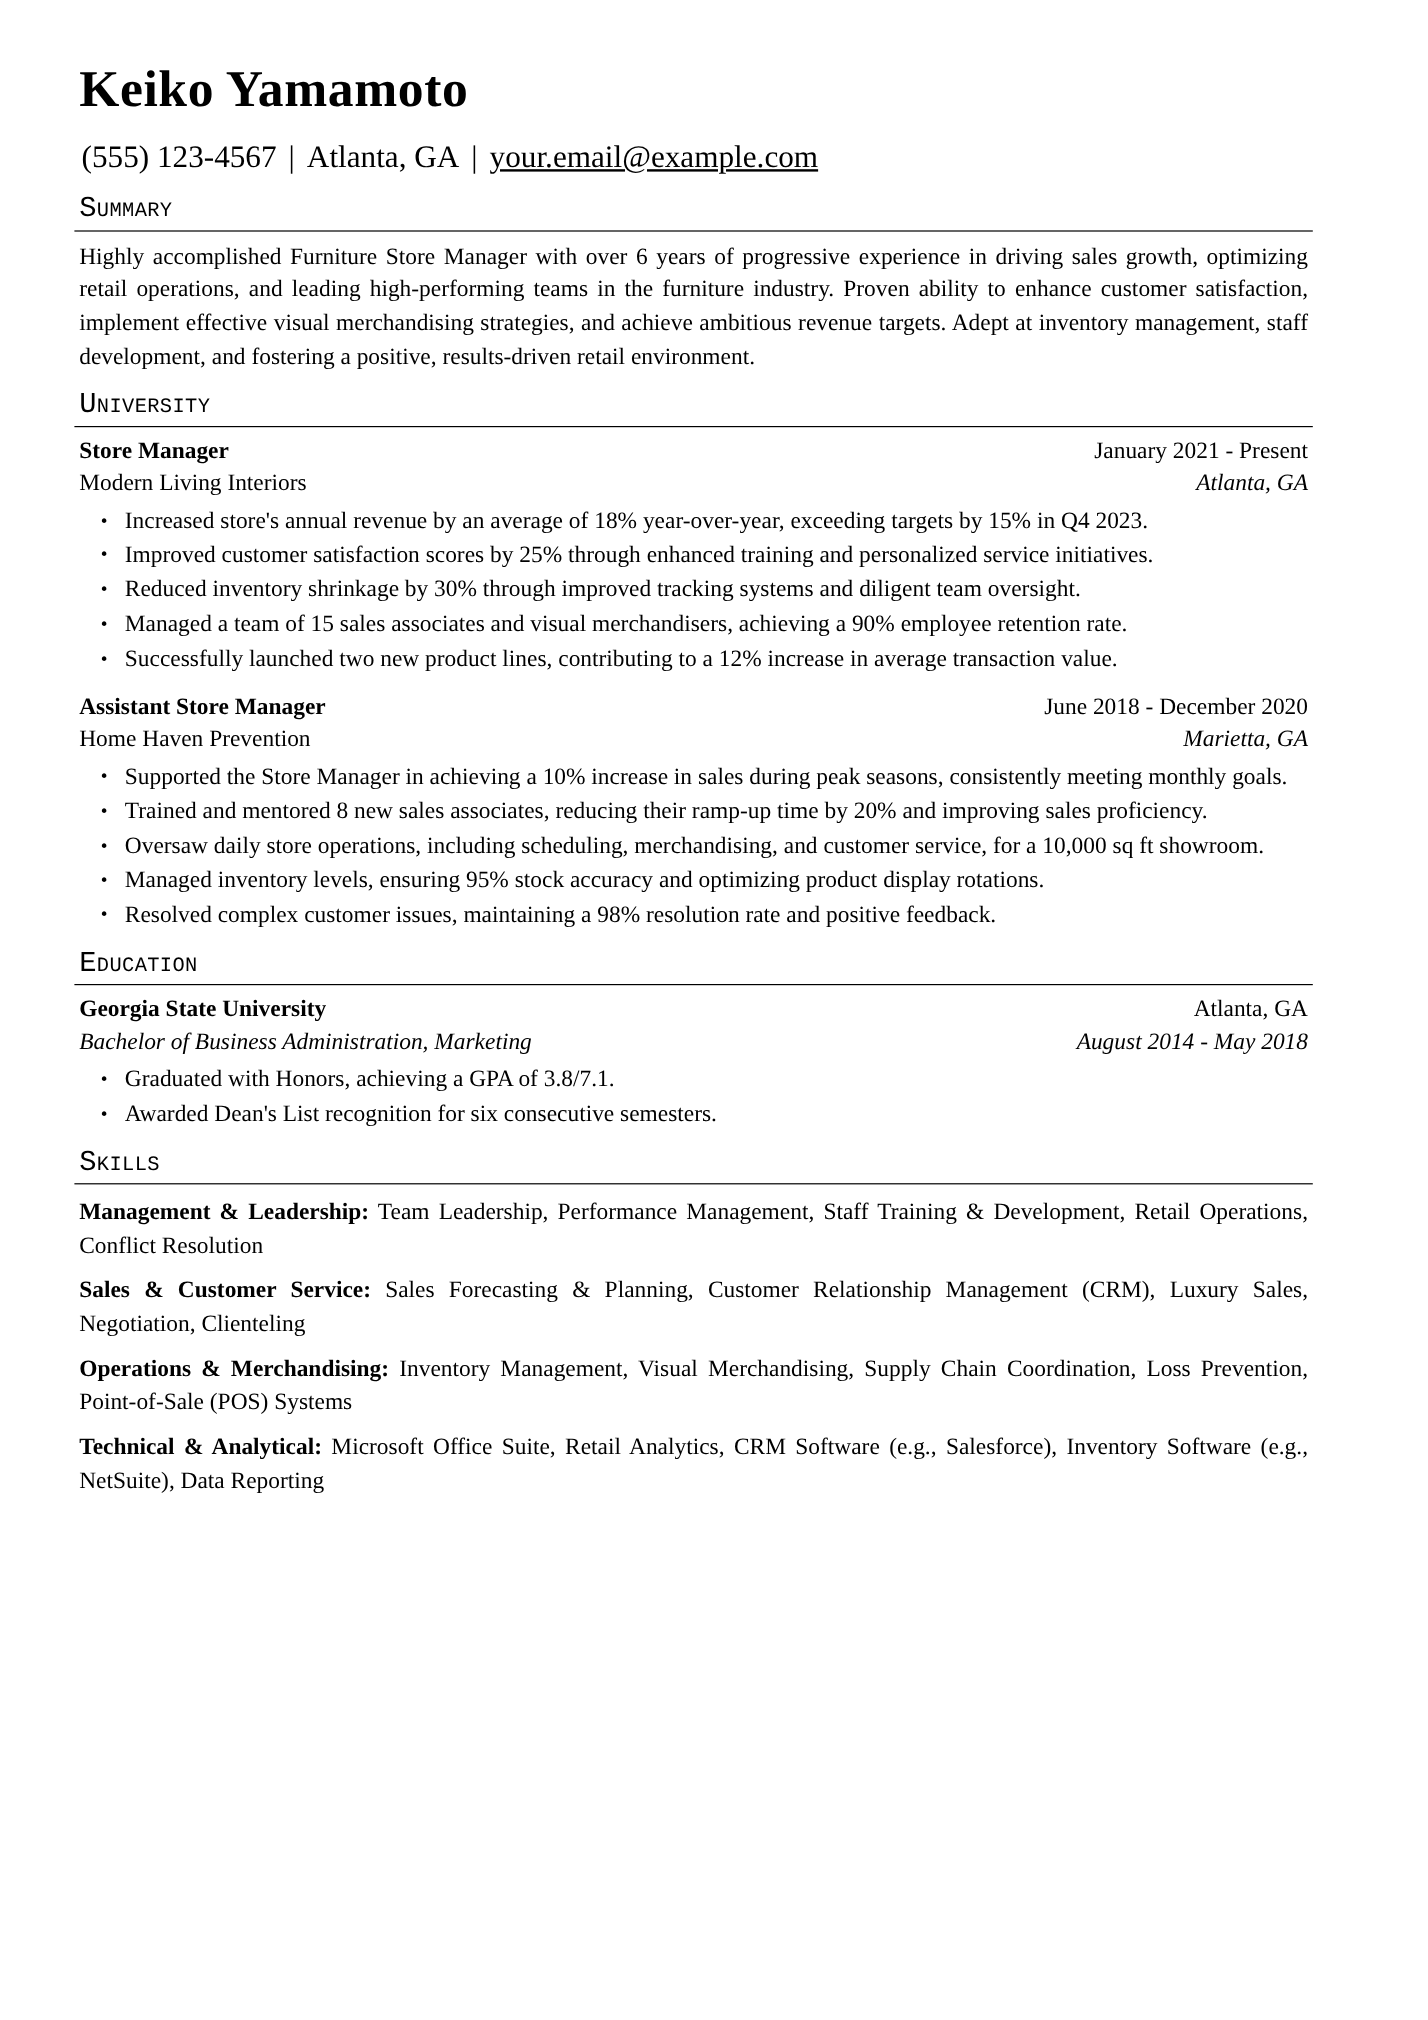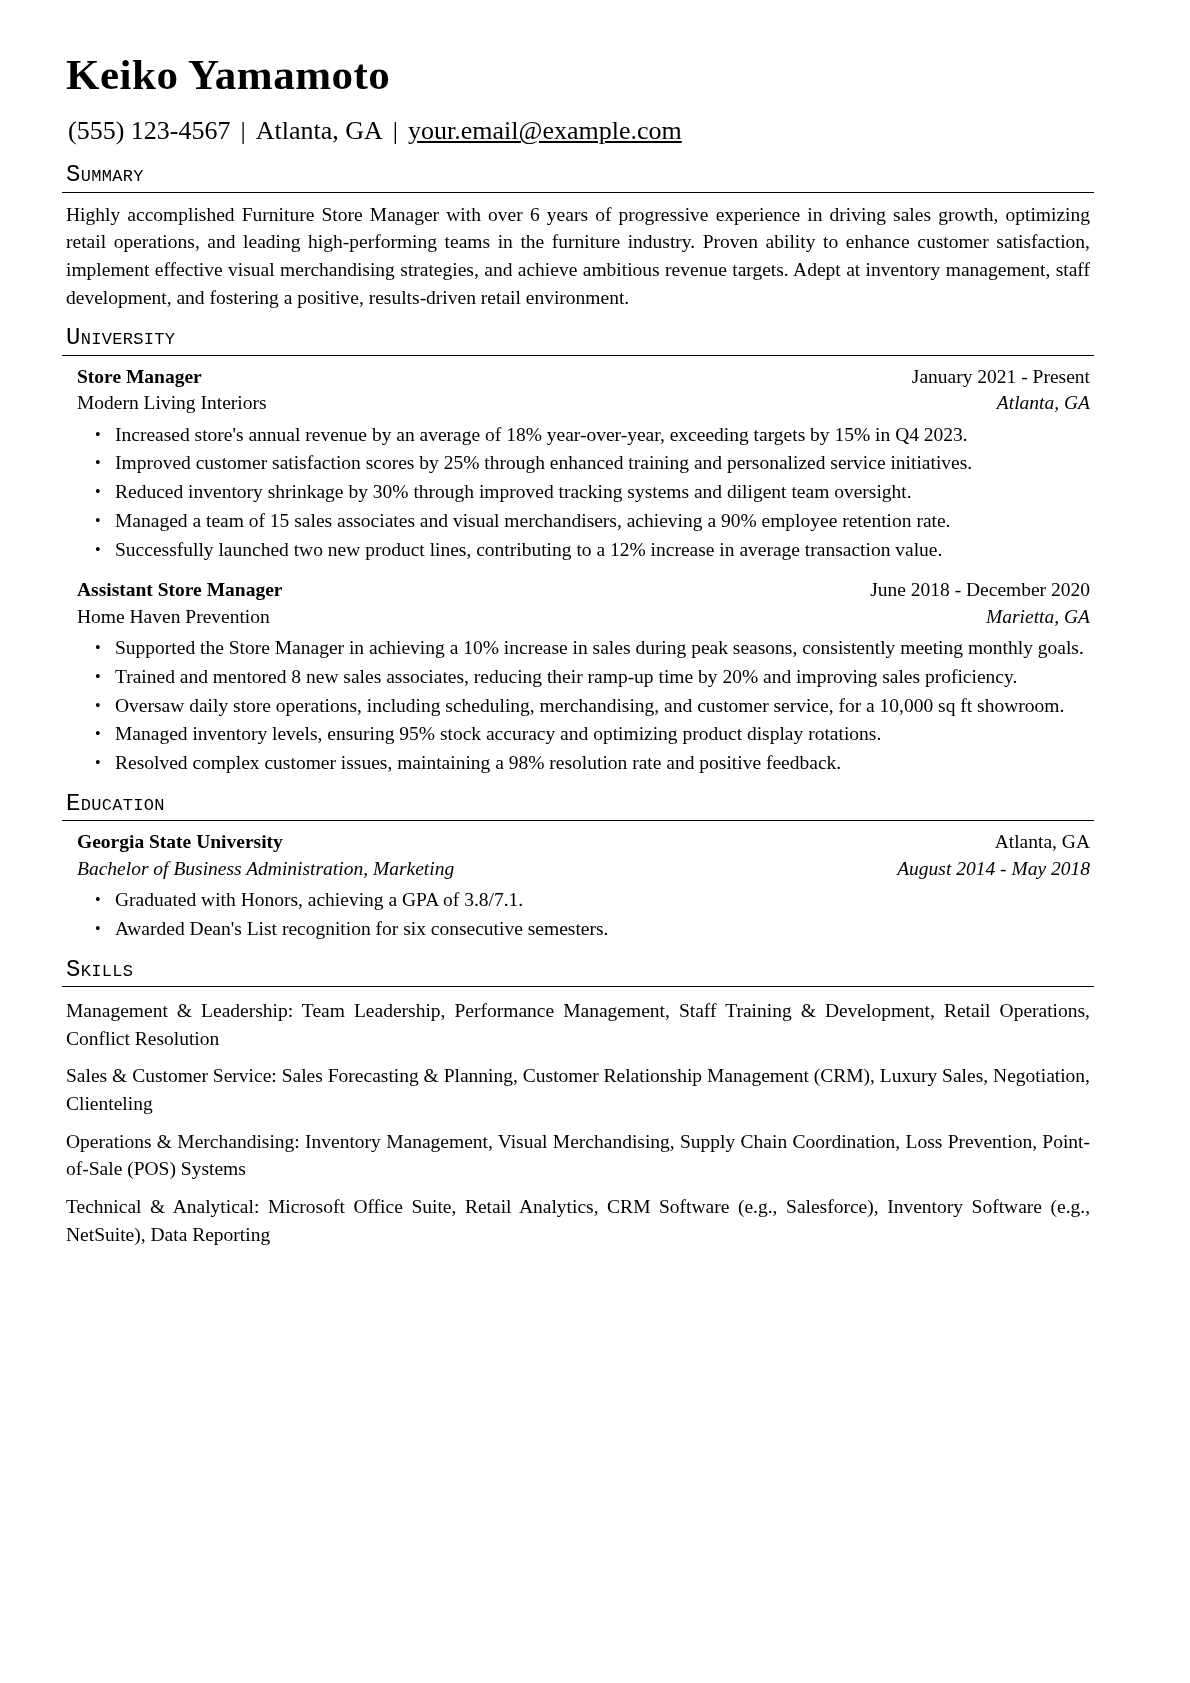--- a/index.html
+++ b/index.html
@@ -70,21 +70,20 @@
     line-height: 1.42;
     text-align: justify;
     text-justify: inter-word;
     margin: 2px 4px 0 4px;
     hyphens: auto;
   }
 
   
   .entry {
     margin-top: 8px;
-    margin-left: 11px;
   }
   .entry + .entry {
     margin-top: 14px;
   }
   .entry-row {
     display: flex;
     justify-content: space-between;
     align-items: baseline;
     font-size: 19.5px;
     line-height: 1.36;
@@ -135,21 +134,21 @@
   
   .skill-row {
     font-size: 19.5px;
     line-height: 1.42;
     text-align: justify;
     text-justify: inter-word;
     margin: 10px 4px 0 4px;
     hyphens: auto;
   }
   .skill-cat {
-    font-weight: normal;
+    font-weight: bold;
   }
 </style>
 </head>
 <body>
 
 <div class="page">
 
   <div class="name">Keiko Yamamoto</div>
 
   <div class="contact-line">

